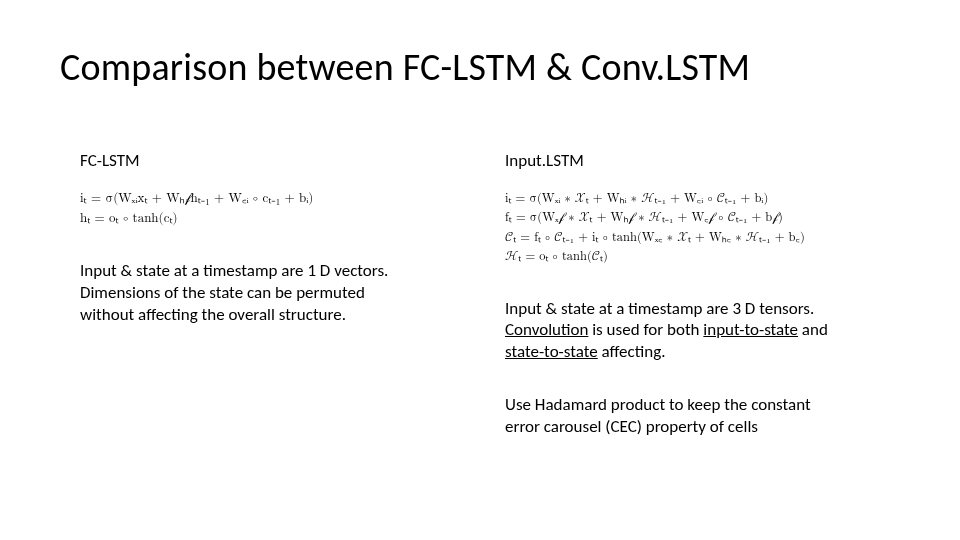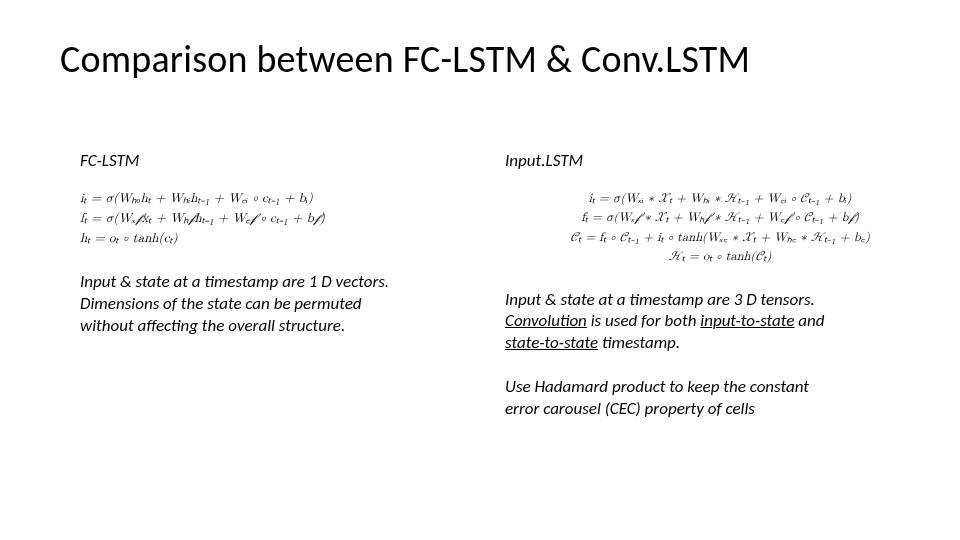--- a/index.html
+++ b/index.html
@@ -14,84 +14,82 @@
   }
   .slide {
     position: relative;
     width: 960px;
     height: 540px;
     box-sizing: border-box;
   }
   .title {
     position: absolute;
     left: 60px;
-    top: 36px;
+    top: 44px;
     font-size: 38px;
     font-weight: 400;
     letter-spacing: 0.2px;
   }
   .col {
     position: absolute;
     top: 150px;
     width: 430px;
-    font-style: italic;
   }
   .col.left  { left: 80px; }
   .col.right { left: 505px; }
   .subhead {
     font-size: 17px;
     font-weight: 400;
     margin-bottom: 18px;
   }
   .eqs {
     font-family: "Cambria Math", "Latin Modern Math", "Times New Roman", serif;
     font-size: 13px;
     line-height: 1.55;
     white-space: nowrap;
   }
-  .eqs.right-eqs { font-size: 12.5px; text-align: center; }
+  .eqs.right-eqs { font-size: 12.5px; }
   .eqs .row { display: block; }
   .desc {
     font-size: 17px;
     line-height: 1.28;
-    margin-top: 22px;
+    margin-top: 31px;
     max-width: 330px;
   }
   .desc + .desc { }
   .u { text-decoration: underline; }
 </style>
 </head>
 <body>
 
 <div class="slide">
 
   <div class="title">Comparison between FC-LSTM &amp; Conv.LSTM</div>
 
   <div class="col left">
     <div class="subhead">FC-LSTM</div>
 
     <div class="eqs">
-      <span class="row">iₜ = σ(Wₕₒhₜ + Wₕᵢhₜ₋₁ + W꜀ᵢ ∘ cₜ₋₁ + bᵢ)</span>
-      <span class="row">fₜ = σ(Wₓ𝒻xₜ + Wₕ𝒻hₜ₋₁ + W꜀𝒻 ∘ cₜ₋₁ + b𝒻)</span>
+      <span class="row">iₜ = σ(Wₓᵢxₜ + Wₕ𝒻hₜ₋₁ + W꜀ᵢ ∘ cₜ₋₁ + bᵢ)</span>
       <span class="row">hₜ = oₜ ∘ tanh(cₜ)</span>
     </div>
 
     <div class="desc">Input &amp; state at a timestamp are 1 D vectors. Dimensions of the state can be permuted without affecting the overall structure.</div>
   </div>
 
   <div class="col right">
     <div class="subhead">Input.LSTM</div>
 
     <div class="eqs right-eqs">
       <span class="row">iₜ = σ(Wₓᵢ ∗ 𝒳ₜ + Wₕᵢ ∗ ℋₜ₋₁ + W꜀ᵢ ∘ 𝒞ₜ₋₁ + bᵢ)</span>
       <span class="row">fₜ = σ(Wₓ𝒻 ∗ 𝒳ₜ + Wₕ𝒻 ∗ ℋₜ₋₁ + W꜀𝒻 ∘ 𝒞ₜ₋₁ + b𝒻)</span>
       <span class="row">𝒞ₜ = fₜ ∘ 𝒞ₜ₋₁ + iₜ ∘ tanh(Wₓ꜀ ∗ 𝒳ₜ + Wₕ꜀ ∗ ℋₜ₋₁ + b꜀)</span>
       <span class="row">ℋₜ = oₜ ∘ tanh(𝒞ₜ)</span>
     </div>
 
     <div class="desc">
-      <span>Input &amp; state at a timestamp are 3 D tensors. </span><span class="u">Convolution</span><span> is used for both </span><span class="u">input-to-state</span><span> and </span><span class="u">state-to-state</span><span> timestamp.</span>
+      <span>Input &amp; state at a timestamp are 3 D tensors. </span><span class="u">Convolution</span><span> is used for both </span><span class="u">input-to-state</span><span> and </span><span class="u">state-to-state</span><span> affecting.</span>
     </div>
 
     <div class="desc">Use Hadamard product to keep the constant  error carousel (CEC) property of cells</div>
   </div>
 
 </div>
 
 </body></html>

